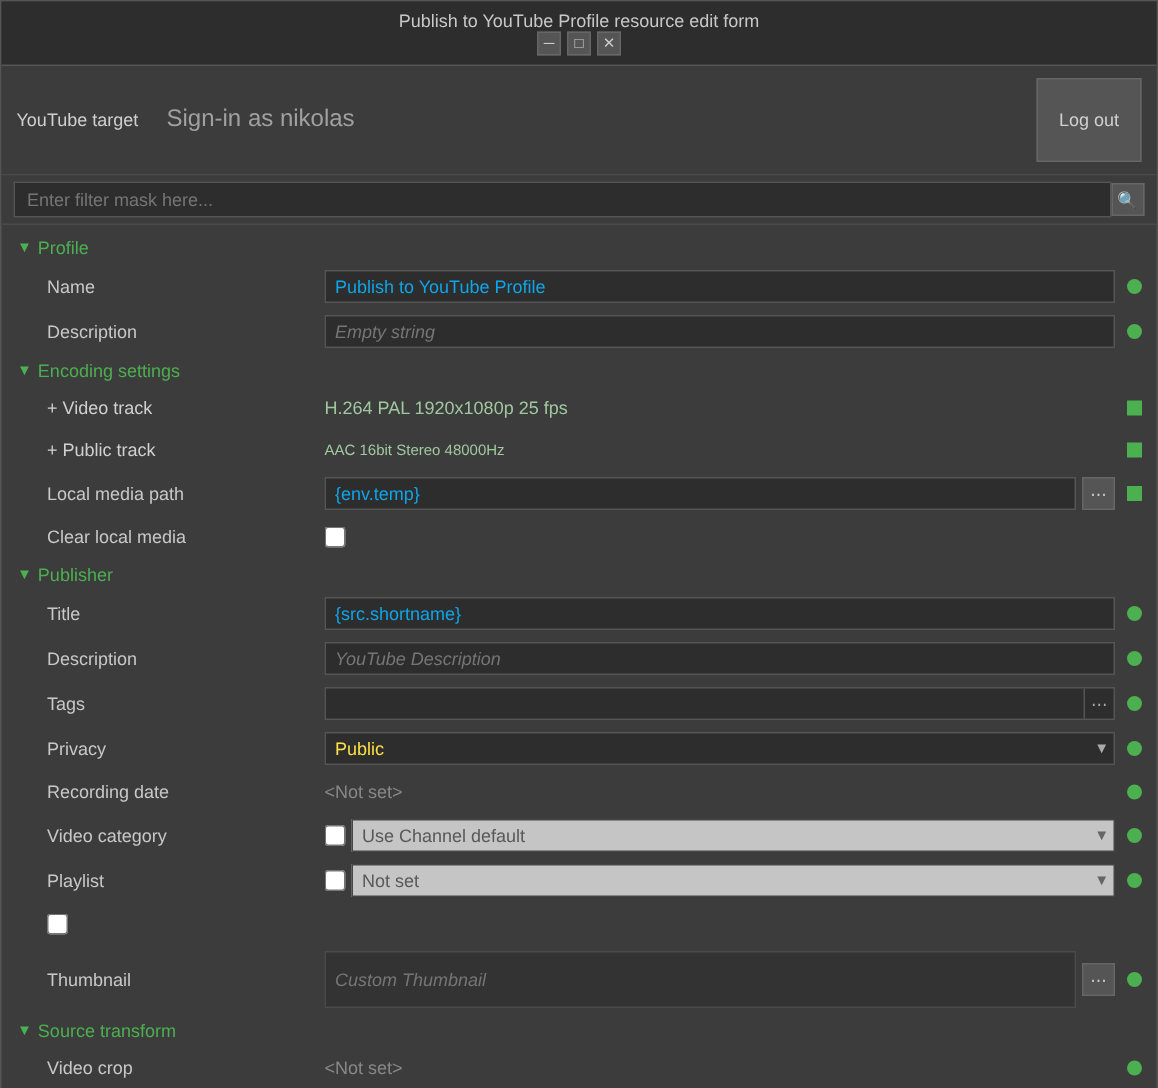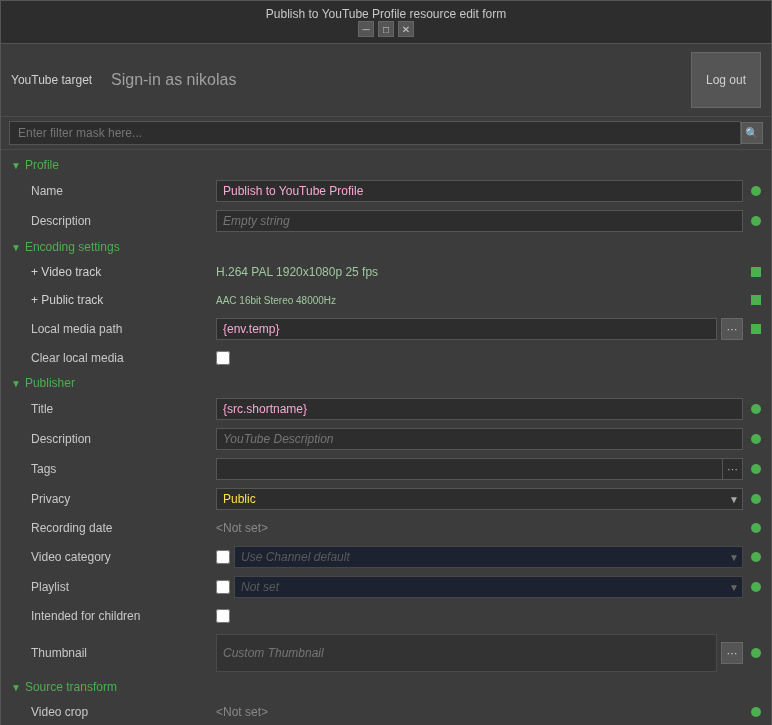--- a/index.html
+++ b/index.html
@@ -133,21 +133,21 @@
     .row-value {
       flex: 1;
       display: flex;
       align-items: center;
       gap: 4px;
     }
     .text-input {
       flex: 1;
       background: #2d2d2d;
       border: 1px solid #555;
-      color: #f9a8d4;
+      color: #0ea5e9;
       padding: 3px 6px;
       font-size: 12px;
       outline: none;
       height: 22px;
     }
     .text-input.placeholder { color: #ffffff; font-style: italic; }
     .green-dot {
       width: 10px;
       height: 10px;
       background: #4caf50;
@@ -256,27 +256,26 @@
       border-left: 1px solid #555;
     }
     .disabled-dropdown-wrapper {
       flex: 1;
       display: flex;
       align-items: center;
       position: relative;
     }
     .disabled-dropdown {
       flex: 1;
-      background: #0f172a;
+      background: #ffffff;
       border: 1px solid #4a4a4a;
       color: #666;
       padding: 2px 20px 2px 6px;
       font-size: 12px;
       height: 22px;
-      font-style: italic;
       appearance: none;
       outline: none;
     }
     .disabled-arrow {
       position: absolute;
       right: 4px;
       pointer-events: none;
       color: #666;
       font-size: 10px;
     }
@@ -475,21 +474,20 @@
           <select class="disabled-dropdown" disabled="">
             <option>Not set</option>
           </select>
           <span class="disabled-arrow">▼</span>
         </div>
         <div class="green-dot"></div>
       </div>
     </div>
 
     <div class="form-row">
-      <span class="row-label">Intended for children</span>
       <div class="row-value">
         <input class="checkbox-input" type="checkbox" style="">
       </div>
     </div>
 
     <div class="form-row">
       <span class="row-label">Thumbnail</span>
       <div class="row-value">
         <input class="thumbnail-input" type="text" placeholder="Custom Thumbnail" value="" style="">
         <div class="browse-btn">⋯</div>

